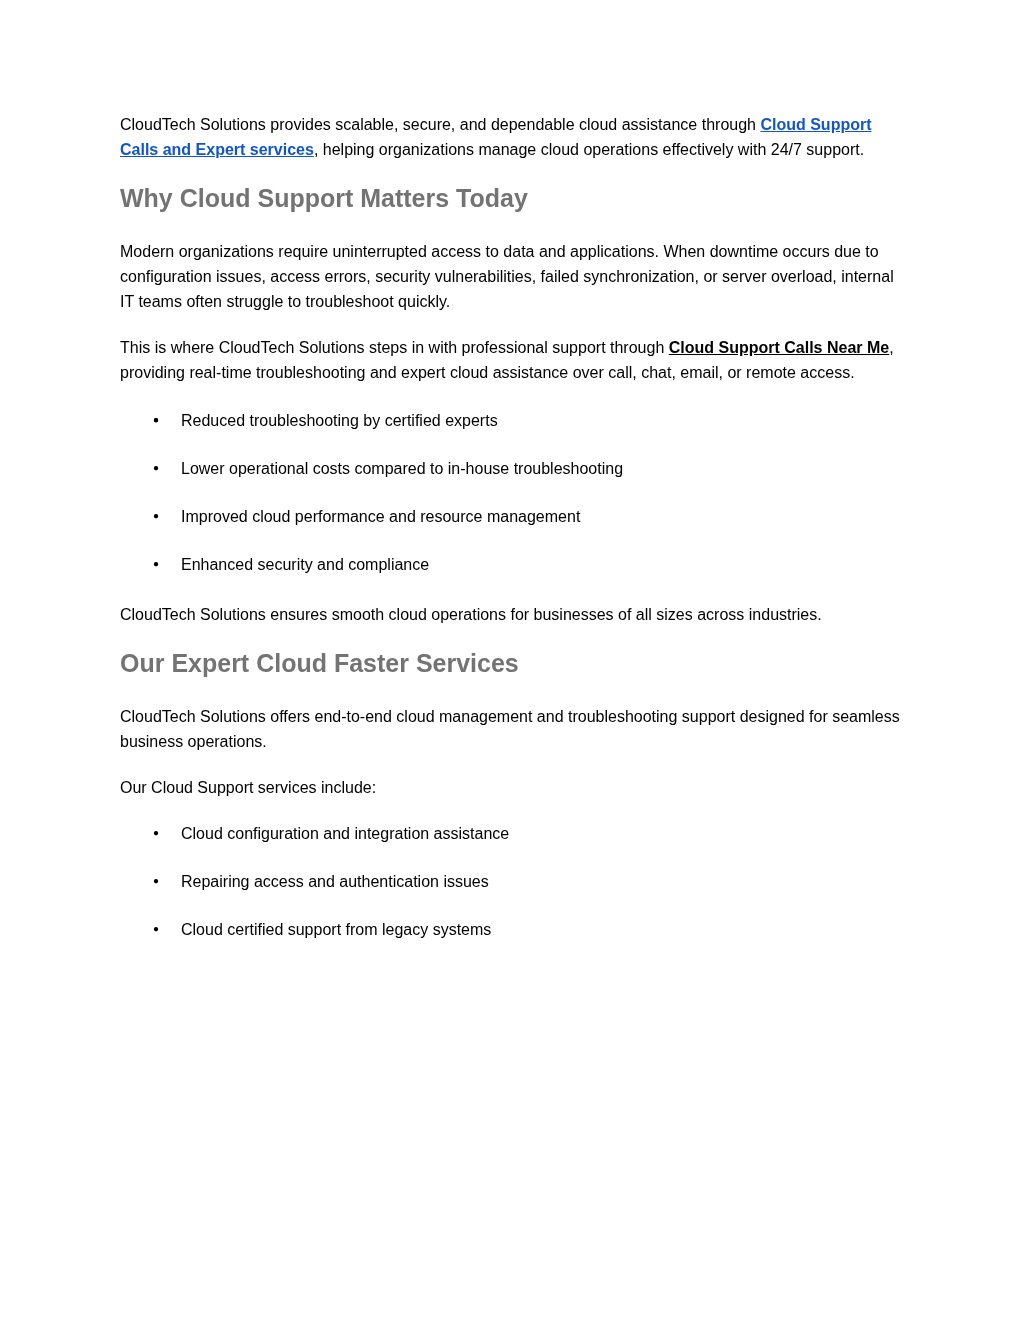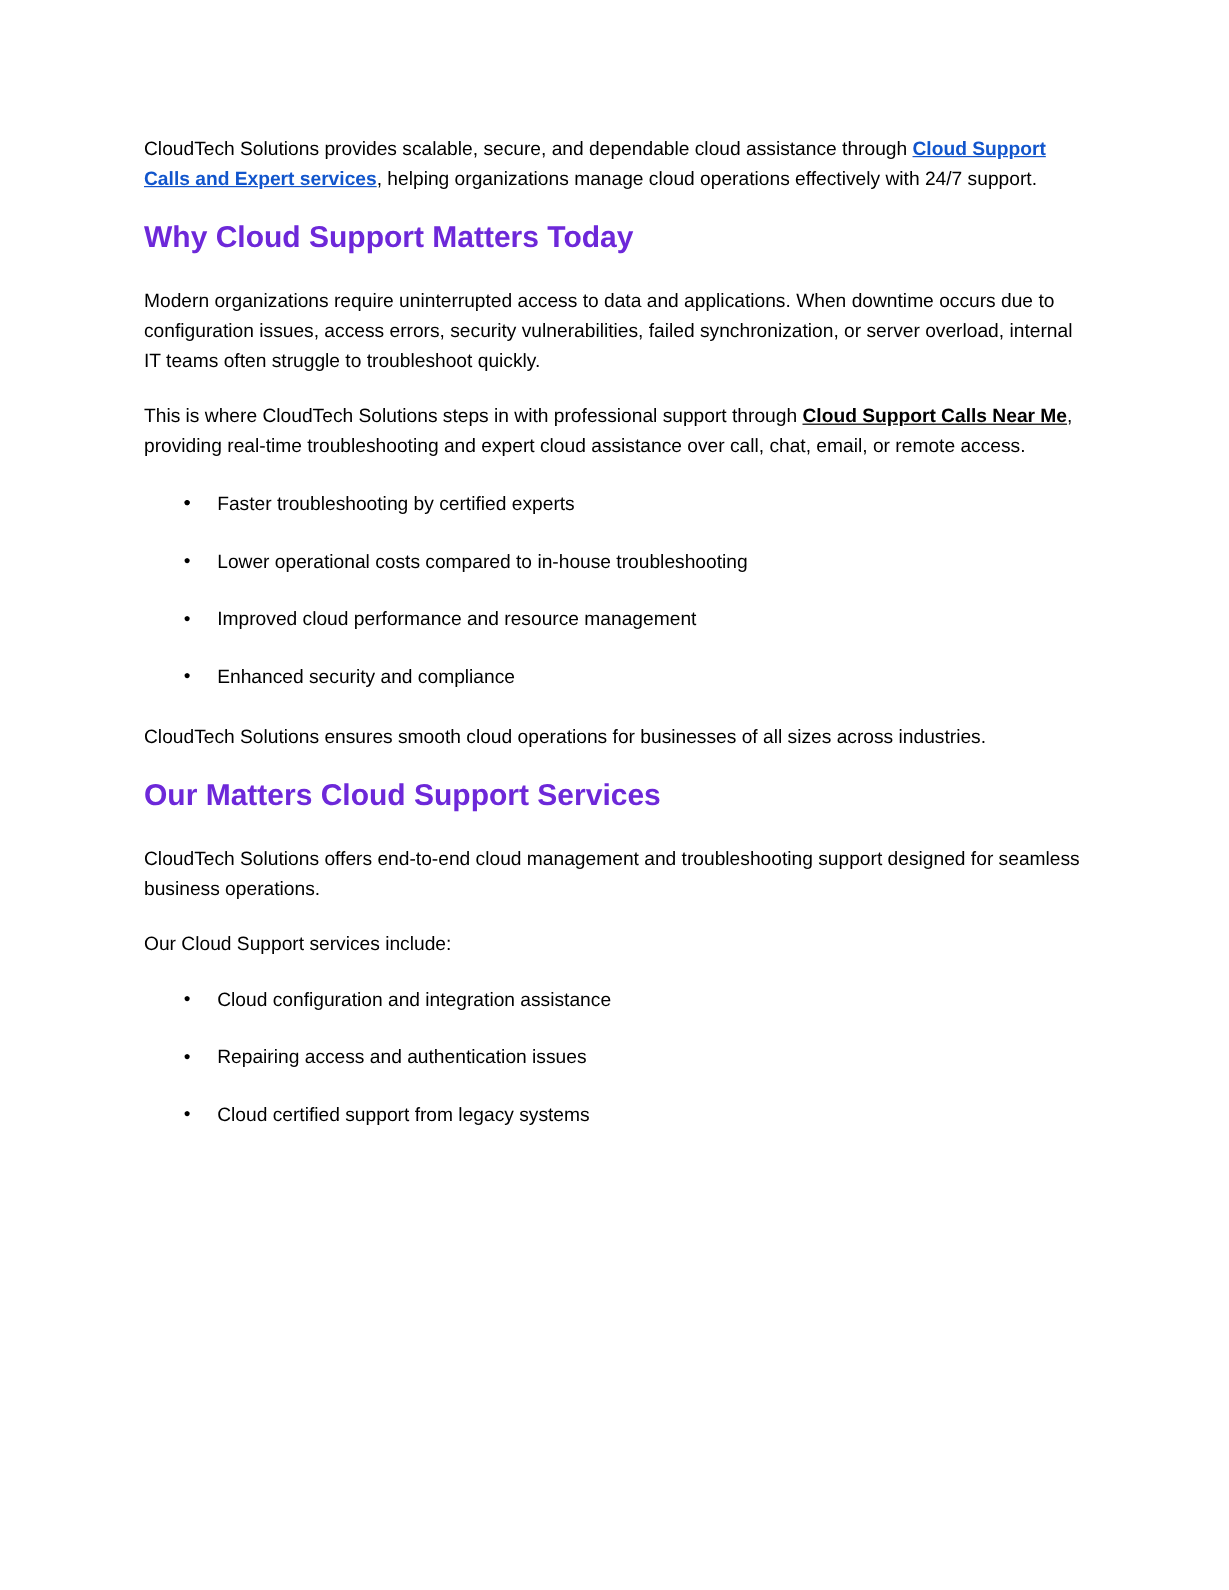--- a/index.html
+++ b/index.html
@@ -21,21 +21,21 @@
   p.body-par {
     font-size: 16px;
     line-height: 25px;
     margin: 0 0 21px 0;
   }
   h1.doc-heading {
     font-size: 25px;
     line-height: 31px;
     font-weight: 700;
     margin: 11px 0 25px 0;
-    color: #6d28d9;
+    color: #737373;
   }
   a.doc-link {
     color: #1155cc;
     font-weight: 700;
     text-decoration: underline;
     cursor: pointer;
   }
   b.inline-bold {
     font-weight: 700;
     text-decoration: underline;
@@ -72,29 +72,29 @@
 
   <h1 class="doc-heading">Why Cloud Support Matters Today</h1>
 
   <p class="body-par">Modern organizations require uninterrupted access to data and applications. When downtime occurs due to configuration issues, access errors, security vulnerabilities, failed synchronization, or server overload, internal IT teams often struggle to troubleshoot quickly.</p>
 
   <p class="body-par"><span>This is where CloudTech Solutions steps in with professional support through </span><b class="inline-bold">Cloud Support Calls Near Me</b><span>, providing real-time troubleshooting and expert cloud assistance over call, chat, email, or remote access.</span></p>
 
 
   <ul class="doc-list">
     <li><span class="bullet-dot">●</span></li>
-    <li><span class="bullet-dot">●</span><span>Faster troubleshooting by certified experts</span></li>
+    <li><span class="bullet-dot">●</span><span>Reduced troubleshooting by certified experts</span></li>
     <li><span class="bullet-dot">●</span><span>Lower operational costs compared to in-house troubleshooting</span></li>
     <li><span class="bullet-dot">●</span><span>Improved cloud performance and resource management</span></li>
     <li><span class="bullet-dot">●</span><span>Enhanced security and compliance</span></li>
   </ul>
 
   <p class="body-par closing-par">CloudTech Solutions ensures smooth cloud operations for businesses of all sizes across industries.</p>
 
-  <h1 class="doc-heading">Our Matters Cloud Support Services</h1>
+  <h1 class="doc-heading">Our Expert Cloud Faster Services</h1>
 
   <p class="body-par">CloudTech Solutions offers end-to-end cloud management and troubleshooting support designed for seamless business operations.</p>
 
   <p class="body-par">Our Cloud Support services include:</p>
 
   <ul class="doc-list">
     <li><span class="bullet-dot">●</span><span>Cloud configuration and integration assistance</span></li>
     <li><span class="bullet-dot">●</span><span>Repairing access and authentication issues</span></li>
     <li><span class="bullet-dot">●</span><span>Cloud certified support from legacy systems</span></li>
   </ul>

